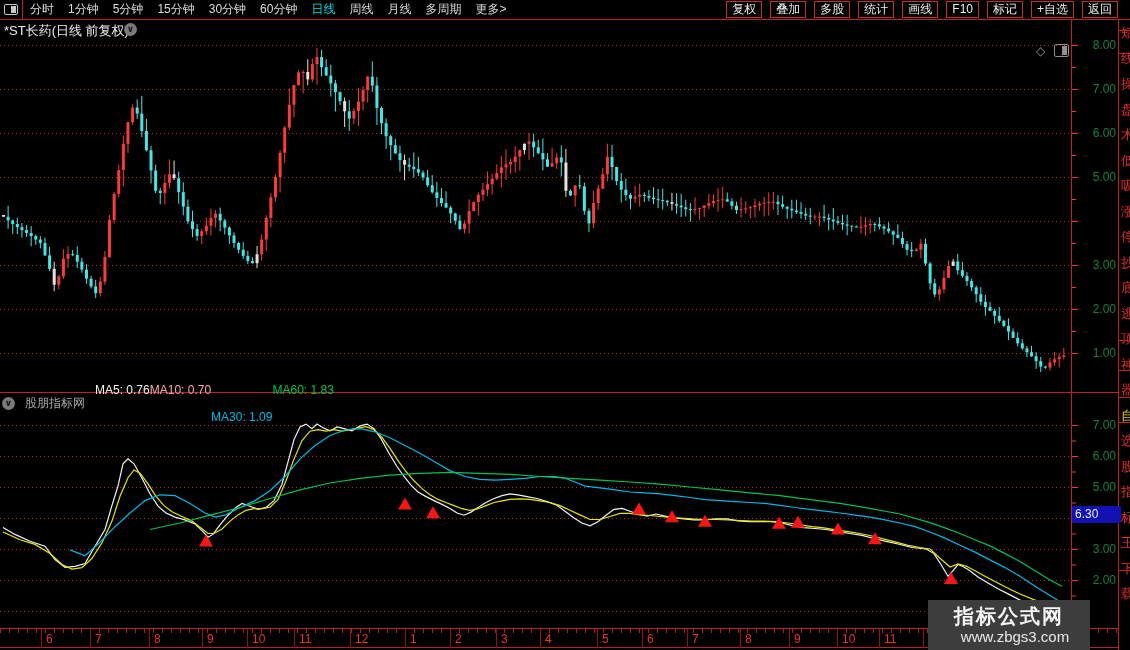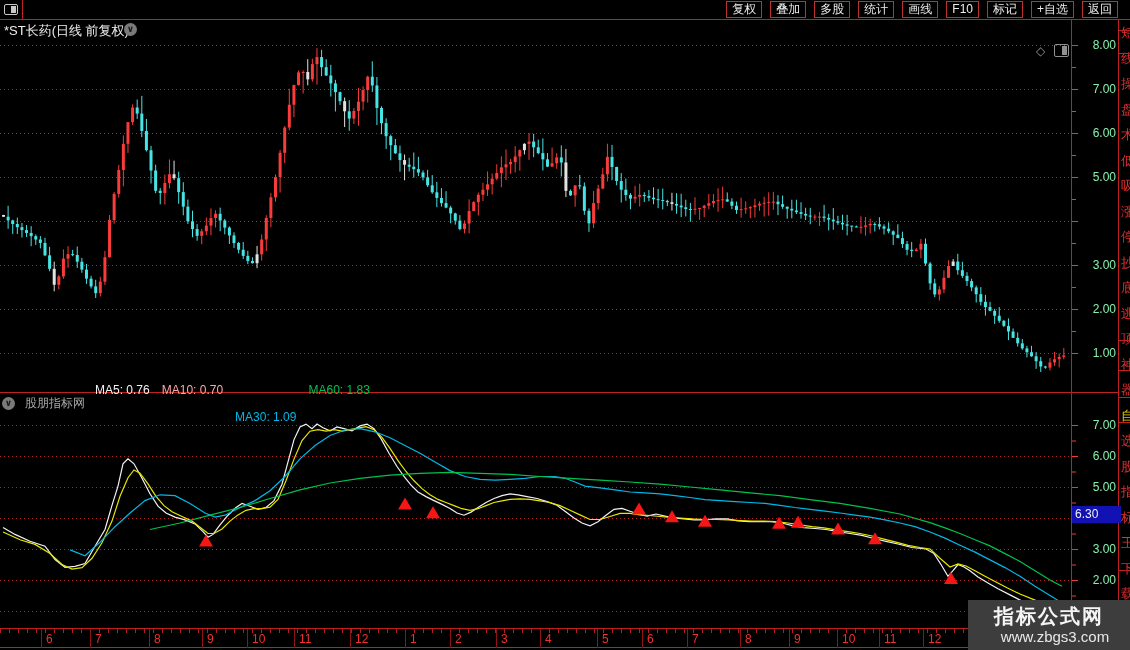--- a/index.html
+++ b/index.html
@@ -20,41 +20,41 @@
               padding:0 5px;white-space:nowrap;}
   
   .title-row{left:0;top:20px;width:1060px;height:19px;z-index:3;}
   .sec-title{left:4px;top:2px;font-size:13px;color:#ececec;white-space:nowrap;}
   .drop-circle{width:13px;height:13px;border-radius:50%;background:#7a7a7a;color:#1a1a1a;
                font-size:9px;line-height:13px;text-align:center;font-weight:bold;}
   .corner-diamond{font-size:12px;color:#909090;line-height:12px;}
   .panel-glyph{width:13px;height:11px;border:1px solid #909090;border-radius:2px;}
   .panel-glyph i{position:absolute;right:1px;top:1px;bottom:1px;width:5px;background:#909090;}
   
-  .y-label{width:44px;text-align:right;font-size:12px;color:#86efac;z-index:2;}
+  .y-label{width:44px;text-align:right;font-size:12px;color:#15803d;z-index:2;}
   .cur-box{left:1072px;top:506px;width:46px;height:17px;background:#1212b4;color:#f0f0f0;
            font-size:12px;line-height:17px;padding-left:3px;z-index:2;}
   
   .vline{width:1px;background:#c02020;z-index:2;}
   .hline{height:1px;background:#c02020;z-index:2;}
   .strip-sep{left:1119px;width:11px;height:1px;background:#c02020;z-index:2;}
   
   .ind-header{left:2px;top:395px;height:16px;display:flex;gap:10px;align-items:center;z-index:3;}
   .ind-source{font-size:12px;color:#a8a8a8;white-space:nowrap;}
   .ma-item{font-size:12px;white-space:nowrap;}
   
   .time-axis{left:0;top:629px;width:1118px;height:19px;z-index:2;}
   .tick-strip{left:0;top:629px;width:1118px;height:4px;z-index:2;
       background:repeating-linear-gradient(90deg,#b02020 0,#b02020 1px,transparent 1px,transparent 9px);}
   .month-label{top:632px;font-size:12px;color:#f03030;z-index:3;white-space:nowrap;}
   .month-sep{top:629px;width:1px;height:19px;background:#8e1414;z-index:2;}
   
   .strip-char{left:1121px;width:14px;font-size:13px;color:#e03030;z-index:2;white-space:nowrap;}
   
-  .watermark{left:968px;top:600px;width:162px;height:50px;background:#3d3d3d;z-index:6;
+  .watermark{left:928px;top:600px;width:162px;height:50px;background:#3d3d3d;z-index:6;
              display:flex;flex-direction:column;align-items:center;justify-content:center;}
   .wm1{font-size:20px;font-weight:bold;color:#f5f5f5;letter-spacing:2px;line-height:24px;}
   .wm2{font-size:15px;color:#e8e8e8;line-height:18px;margin-left:12px;}
 </style>
 </head>
 <body>
 
 <div id="app">
   <svg id="chart-svg" width="1130" height="650" viewBox="0 0 1130 650">
       <g>
@@ -593,20 +593,33 @@
         <path d="M 951 571.9 L 958 583.9 L 944 583.9 Z" fill="#f51616"></path>
       </g>
     </svg>
 
   <div class="abs toolbar">
     <div class="abs win-icon-box">
       <div class="abs win-glyph">
           <i></i>
         </div>
     </div>
+    <div class="abs periods" id="periods">
+        <div class="period">分时</div>
+        <div class="period">1分钟</div>
+        <div class="period">5分钟</div>
+        <div class="period">15分钟</div>
+        <div class="period">30分钟</div>
+        <div class="period">60分钟</div>
+        <div class="period active">日线</div>
+        <div class="period">周线</div>
+        <div class="period">月线</div>
+        <div class="period">多周期</div>
+        <div class="period">更多&gt;</div>
+      </div>
     <div class="abs actions" id="actions">
         <div class="action-btn">复权</div>
         <div class="action-btn">叠加</div>
         <div class="action-btn">多股</div>
         <div class="action-btn">统计</div>
         <div class="action-btn">画线</div>
         <div class="action-btn">F10</div>
         <div class="action-btn">标记</div>
         <div class="action-btn">+自选</div>
         <div class="action-btn">返回</div>
@@ -624,21 +637,21 @@
 
   <div class="abs hline" style="left:0;top:392px;width:1118px;"></div>
   <div class="abs hline" style="left:0;top:628px;width:1118px;"></div>
   <div class="abs hline" style="left:0;top:647px;width:1118px;"></div>
   <div class="abs vline" style="left:1071px;top:19px;height:629px;"></div>
   <div class="abs vline" style="left:1118px;top:19px;height:631px;"></div>
 
   <div class="abs ind-header">
     <span class="drop-circle">∨</span>
     <span class="ind-source">股朋指标网</span>
-    <span id="ma-legend" style="display:flex;gap:12px;">
+    <span id="ma-legend" style="display:flex;gap:0;">
         <div class="ma-item" style="color: rgb(242, 242, 242);">MA5: 0.76</div>
         <div class="ma-item" style="color: #fca5a5;">MA10: 0.70</div>
         <div class="ma-item" style="color: rgb(0, 184, 230); margin-top: 27px;">MA30: 1.09</div>
         <div class="ma-item" style="color: rgb(0, 194, 78);">MA60: 1.83</div>
       </span>
   </div>
 
   <div class="abs cur-box">6.30</div>
 
   <div class="abs tick-strip"></div>

